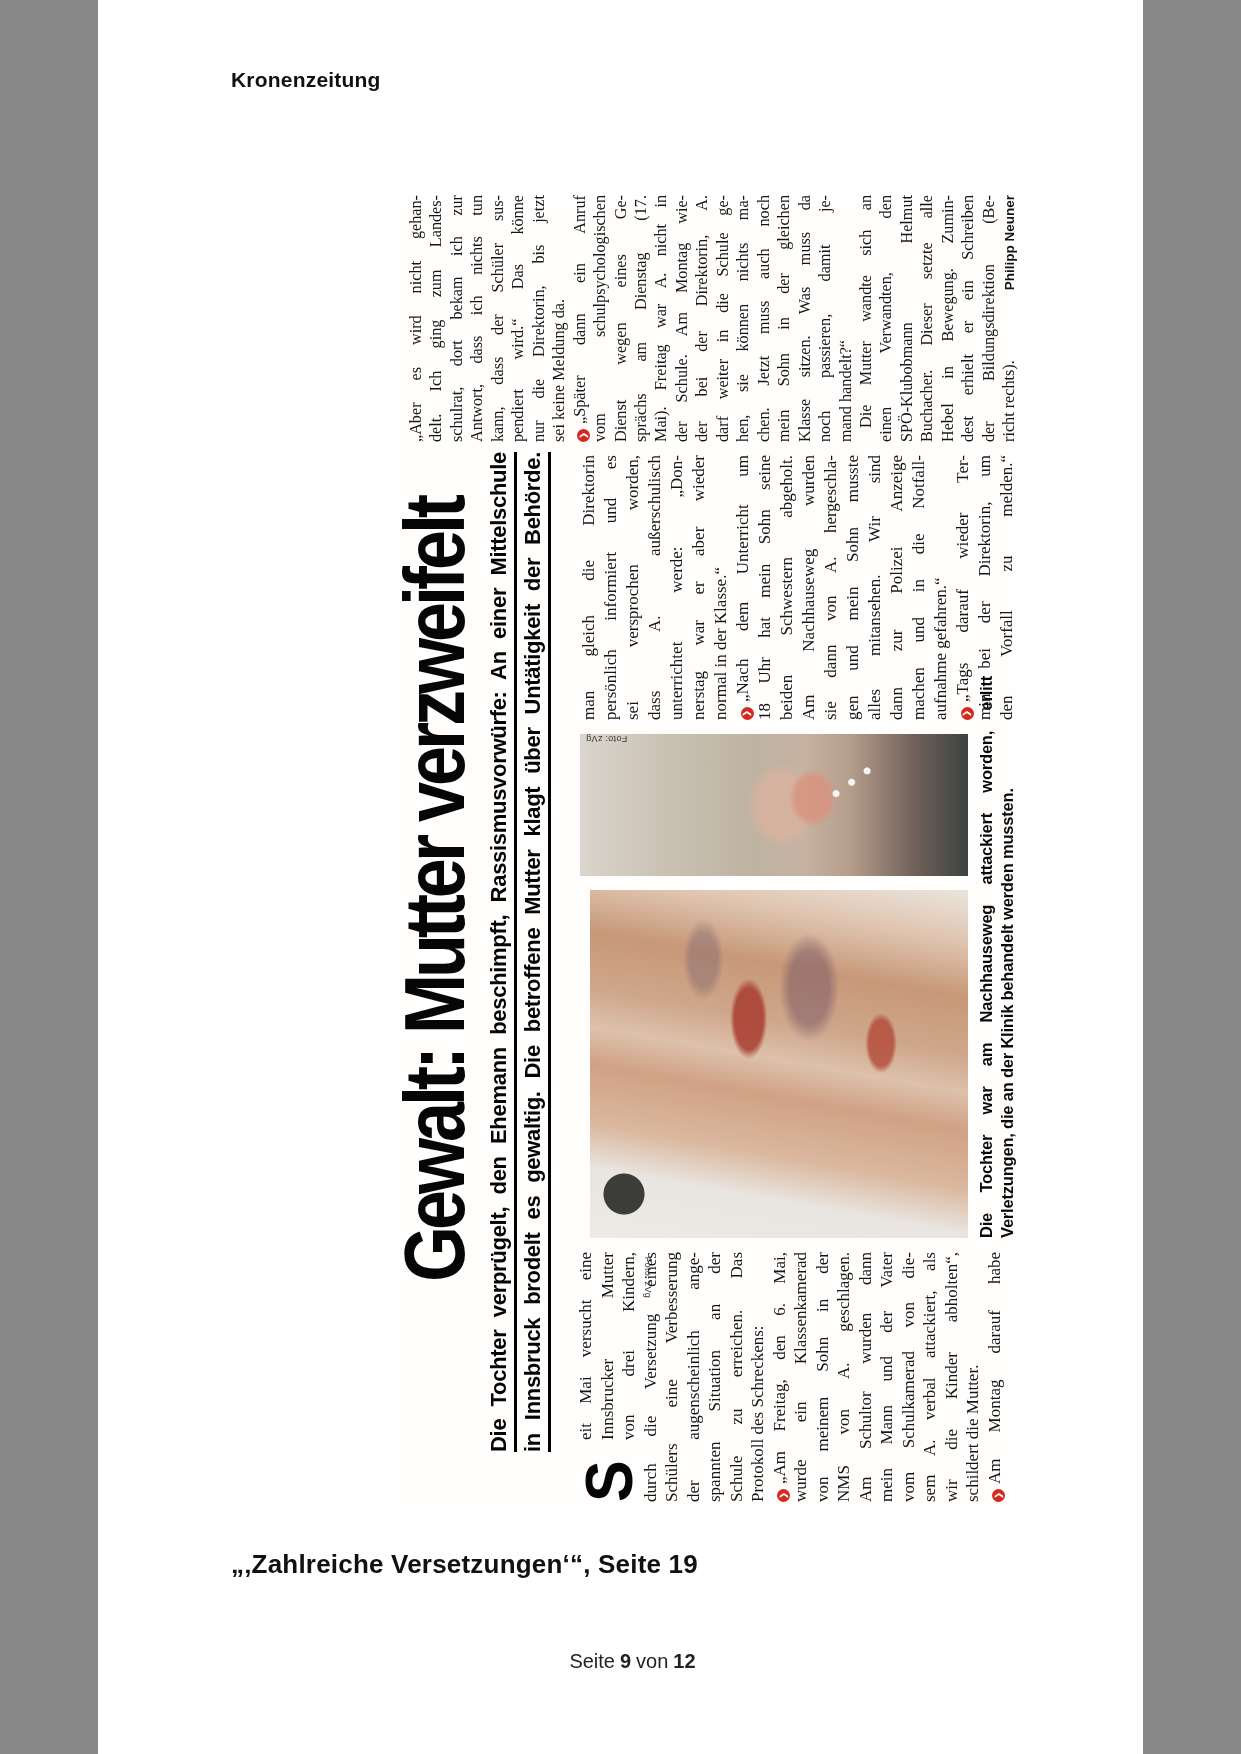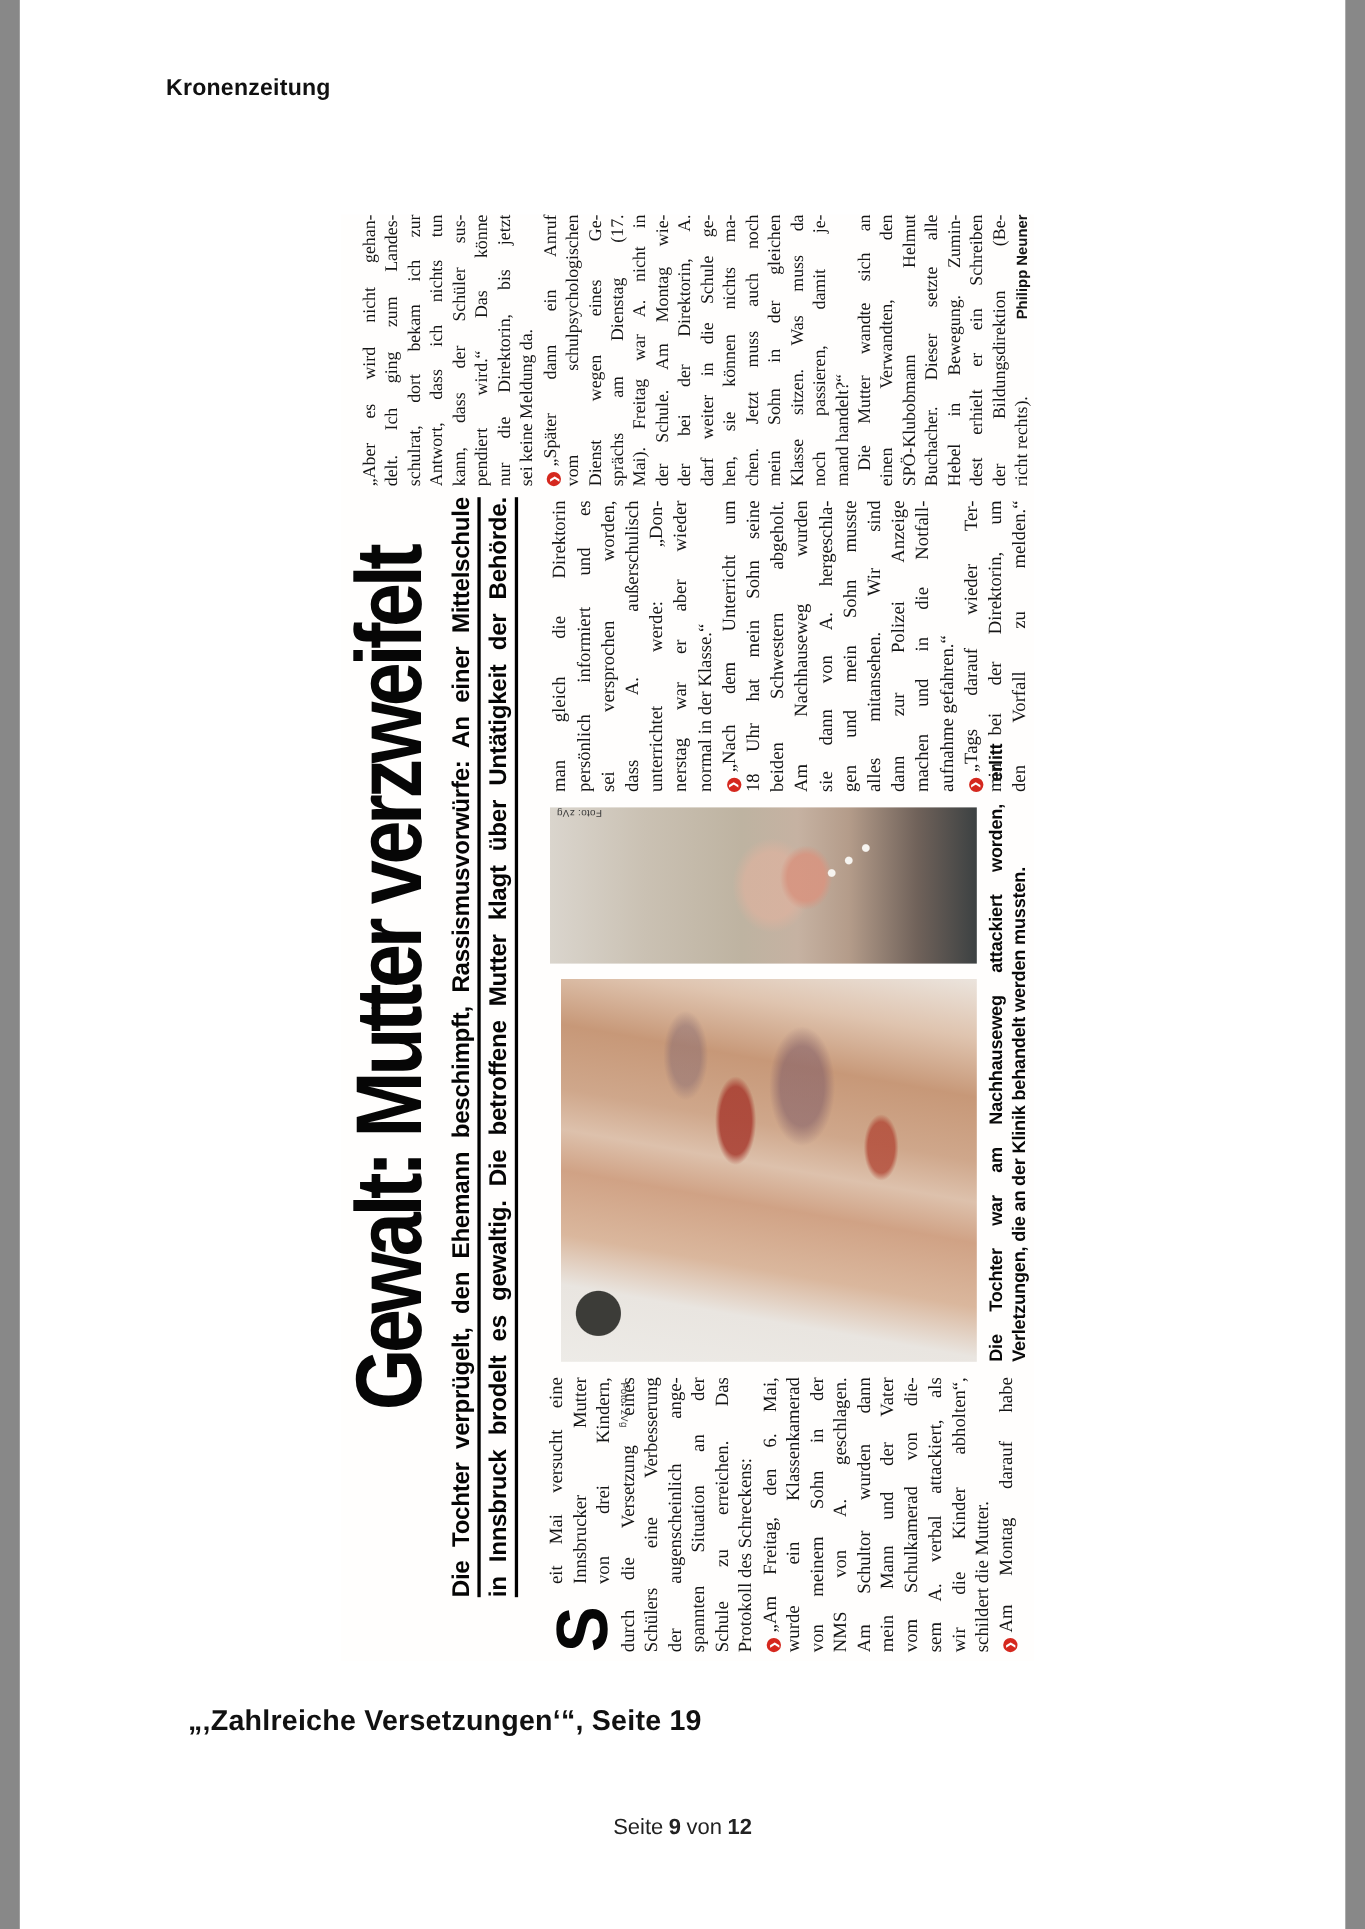--- a/index.html
+++ b/index.html
@@ -1,25 +1,25 @@
 <!DOCTYPE html>
 <html><head>
 <meta charset="utf-8">
 <style>
   * { margin:0; padding:0; box-sizing:border-box; }
   body { background:#888; font-family:"Liberation Sans", sans-serif; }
-  .page { position:relative; width:1205px; height:1754px; background:#ffffff;
+  .page { position:relative; width:1045px; height:1754px; background:#ffffff;
           margin:0 auto; overflow:hidden; color:#111; }
 
   .brand { position:absolute; left:133px; top:68px; font-weight:bold; font-size:21px; letter-spacing:0.2px; }
   .ref-heading { position:absolute; font-weight:bold; font-size:26px; letter-spacing:0.2px; }
   .ref-top { left:139px; top:133px; }
-  .ref-bottom { left:133px; top:1549px;margin-left:20px; }
-
-  .page-footer { position:absolute; left:0; top:1650px; width:100%; display:flex;
+  .ref-bottom { left:133px; top:1549px; }
+
+  .page-footer { position:absolute; left:12px; top:1650px; width:100%; display:flex;
                  justify-content:center; gap:5px; font-size:20px; color:#222; }
   .page-footer .num { font-weight:bold; }
 
   
   .clip-box { position:absolute; left:292px; top:195px; width:630px; height:1315px; }
   .article { position:absolute; left:0; top:0; width:1315px; height:630px;
              transform:rotate(-90deg) translateX(-1315px); transform-origin:0 0;
              background:#fffefd; }
 
   .headline { position:absolute; left:170px; top:-4px; width:900px; text-align:center;

